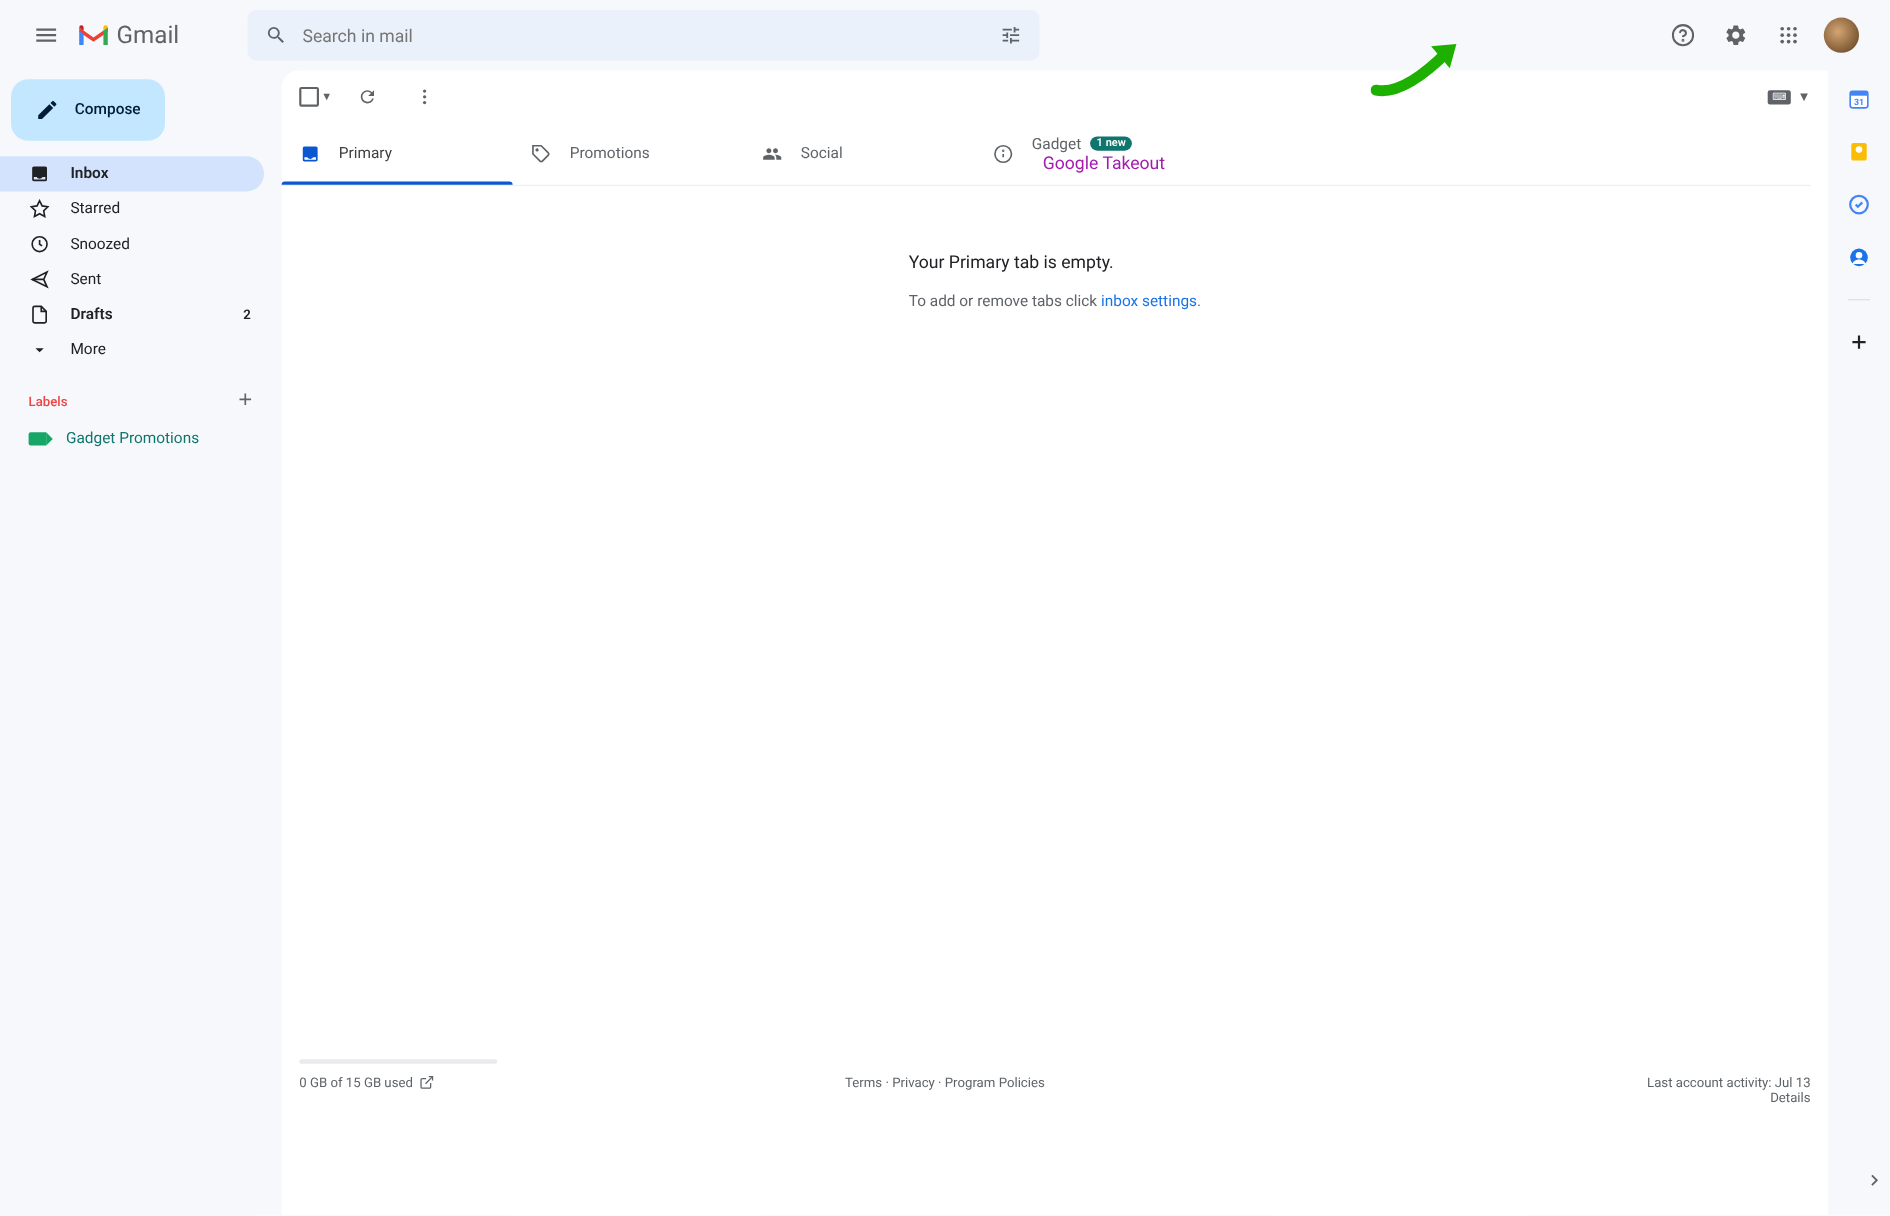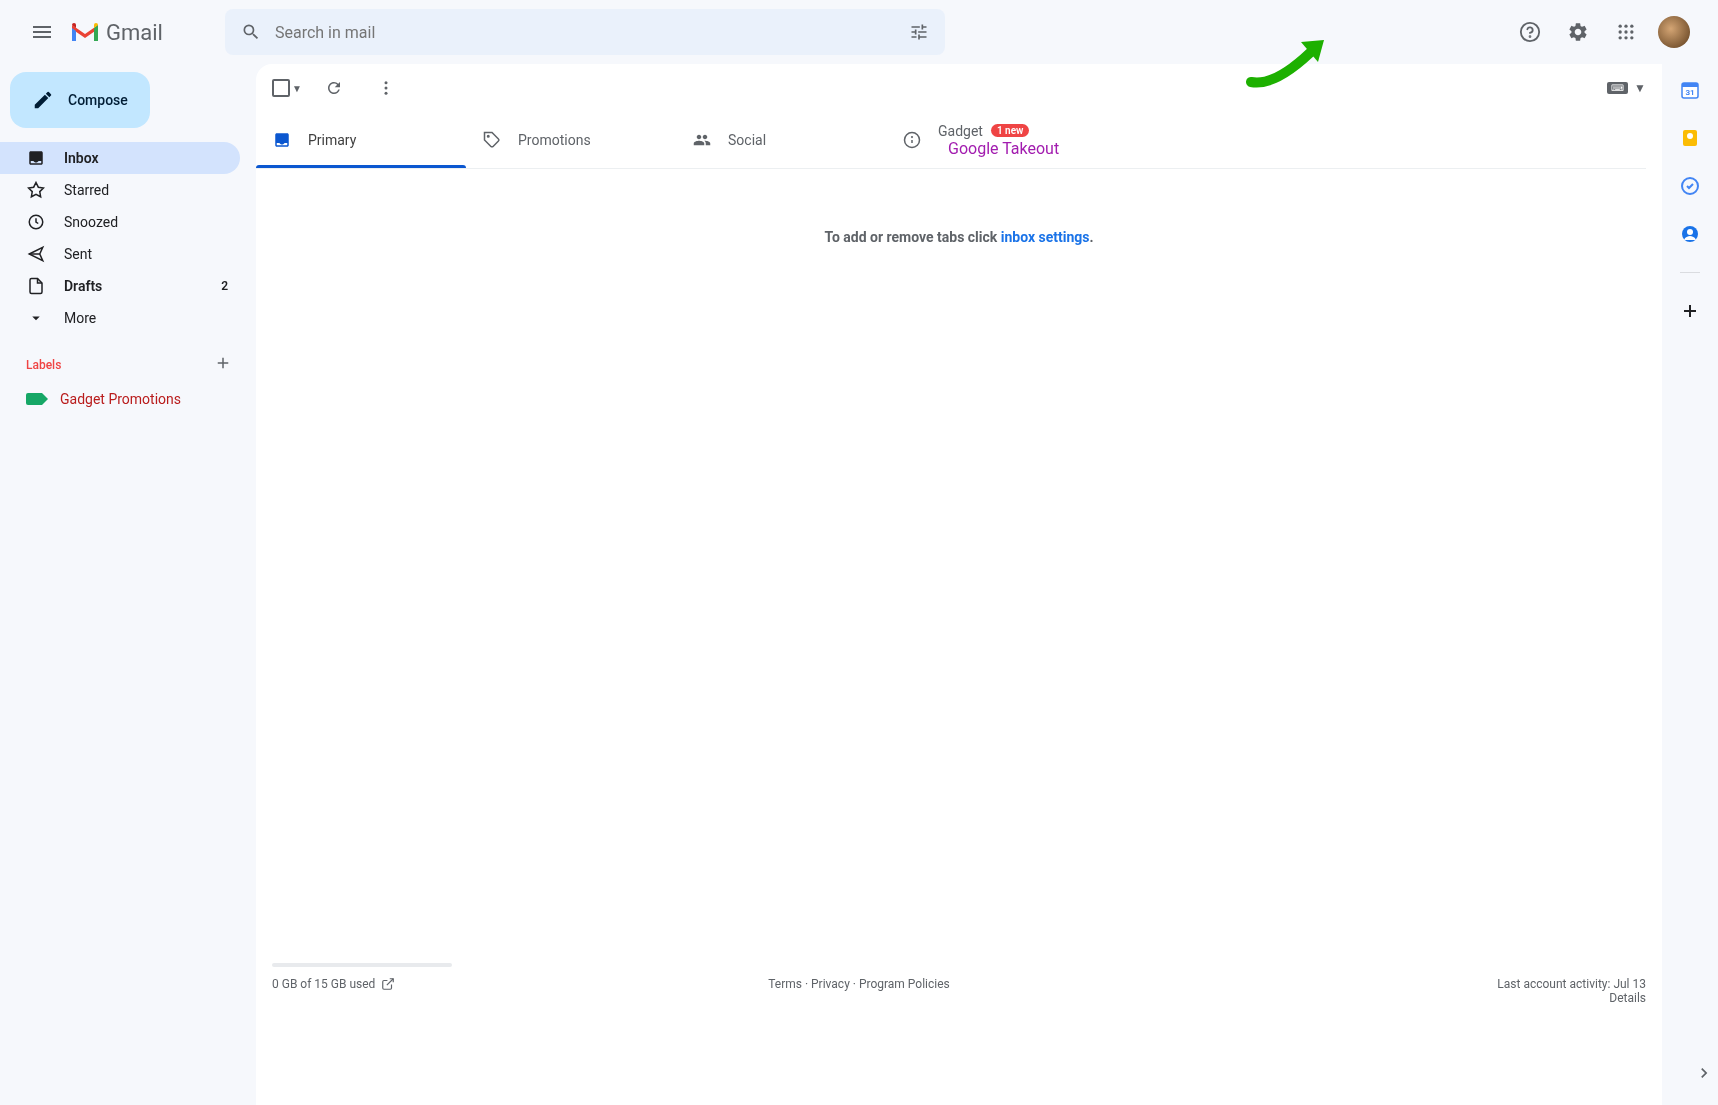--- a/index.html
+++ b/index.html
@@ -20,43 +20,43 @@
 .main-wrap { display: flex; height: calc(100% - 64px); }
 .sidebar { width: 256px; padding-top: 8px; }
 .compose-btn { margin: 0 0 14px 10px; padding: 0 22px; height: 56px; background: #c2e7ff; border: none; border-radius: 16px; display: inline-flex; align-items: center; gap: 14px; font-size: 14px; color: #001d35; cursor: pointer; font-weight: 500; }
 .nav-item { display: flex; align-items: center; height: 32px; padding: 0 12px 0 26px; border-radius: 0 16px 16px 0; cursor: pointer; color: #202124; font-size: 14px; margin-right: 16px; }
 .nav-item.active { background: #d3e3fd; font-weight: 600; }
 .nav-item .nav-icon { width: 20px; height: 20px; margin-right: 18px; fill: #202124; color: #202124; display: flex; align-items: center; justify-content: center; }
 .nav-item.bold { font-weight: 600; }
 .nav-count { margin-left: auto; font-size: 12px; }
 .labels-header { display: flex; align-items: center; justify-content: space-between; padding: 20px 24px 8px 26px; font-size: 12px; font-weight: 500; color: #ef4444; }
 .labels-header .plus-icon { cursor: pointer; color: #5f6368; }
-.label-item { display: flex; align-items: center; height: 32px; padding: 0 12px 0 26px; font-size: 14px; color: #b91c1c; cursor: pointer; }
+.label-item { display: flex; align-items: center; height: 32px; padding: 0 12px 0 26px; font-size: 14px; color: #0f766e; cursor: pointer; }
 .label-icon-box { width: 16px; height: 12px; background: #16a766; border-radius: 2px 0 0 2px; margin-right: 18px; position: relative; }
 .label-icon-box:after { content: ''; position: absolute; right: -6px; top: 0; border-left: 6px solid #16a766; border-top: 6px solid transparent; border-bottom: 6px solid transparent; }
 .content { flex: 1; background: #fff; border-radius: 16px 0 0 0; margin-right: 56px; display: flex; flex-direction: column; }
 .toolbar { display: flex; align-items: center; height: 48px; padding: 0 16px; }
 .chk-wrap { display: flex; align-items: center; gap: 2px; cursor: pointer; }
 .chk-box { width: 18px; height: 18px; border: 2px solid #5f6368; border-radius: 2px; }
 .chk-arrow { color: #5f6368; font-size: 10px; }
 .tool-icon { width: 40px; height: 40px; display: flex; align-items: center; justify-content: center; cursor: pointer; color: #5f6368; margin-left: 12px; }
 .toolbar-right { margin-left: auto; display: flex; align-items: center; gap: 6px; color: #5f6368; font-size: 12px; }
 .input-type { background: #5f6368; color: #fff; font-size: 9px; padding: 1px 4px; border-radius: 2px; }
 .tabs { display: flex; border-bottom: 1px solid #eceff1; margin-right: 16px; }
 .tab { display: flex; align-items: center; padding: 0 16px; height: 56px; min-width: 210px; cursor: pointer; color: #5f6368; font-size: 14px; gap: 16px; position: relative; }
 .tab.active { color: #404040; }
 .tab.active:after { content: ''; position: absolute; bottom: 0; left: 0; right: 0; height: 3px; background: #0b57d0; border-radius: 3px 3px 0 0; }
 .tab-icon { width: 20px; height: 20px; display: flex; align-items: center; justify-content: center; }
 .tab-content { display: flex; flex-direction: column; }
-.tab-badge { background: #ef4444; color: #fff; font-size: 10px; padding: 1px 6px; border-radius: 8px; margin-left: 8px; font-weight: 600; }
+.tab-badge { background: #0f766e; color: #fff; font-size: 10px; padding: 1px 6px; border-radius: 8px; margin-left: 8px; font-weight: 600; }
 .tab-sub { font-size: 16px; color: #a21caf; margin-left: 10px; }
 .empty-state { padding: 60px 0 0 0; text-align: left; max-width: 600px; margin: 0 auto; }
 .empty-title { font-size: 16px; color: #202124; margin-bottom: 18px; }
 .empty-sub { font-size: 14px; color: #5f6368; margin-bottom: 18px; }
-.empty-action { font-size: 14px; color: #5f6368; font-weight: bold; }
+.empty-action { font-size: 14px; color: #5f6368; }
 .empty-link { color: #1a73e8; cursor: pointer; }
 .footer { margin-top: auto; padding: 10px 16px 100px; }
 .storage-bar { width: 180px; height: 4px; background: #e8eaed; border-radius: 2px; margin-bottom: 10px; }
 .footer-row { display: flex; align-items: flex-start; font-size: 12px; color: #5f6368; }
 .storage-text { display: flex; align-items: center; gap: 6px; }
 .footer-center { position: absolute; left: 50%; transform: translateX(-50%); }
 .footer-center a { color: #5f6368; text-decoration: none; cursor: pointer; }
 .footer-right { margin-left: auto; text-align: right; }
 .footer-right a { color: #5f6368; text-decoration: none; cursor: pointer; display: block; }
 .right-panel { position: absolute; right: 0; top: 64px; width: 56px; bottom: 0; display: flex; flex-direction: column; align-items: center; padding-top: 16px; gap: 28px; }
@@ -264,20 +264,21 @@
           <div style="display:flex;align-items:center;">
             <span>Gadget</span>
             <span class="tab-badge">1 new</span>
           </div>
           <span class="tab-sub">Google Takeout</span>
         </div>
       </div>
     </div>
 
     <div class="empty-state">
+      <div class="empty-title">Your Primary tab is empty.</div>
       <div class="empty-action">
         <span>To add or remove tabs click </span><span class="empty-link">inbox settings</span>.
       </div>
     </div>
 
     <div class="footer">
       <div class="storage-bar"></div>
       <div class="footer-row">
         <div class="storage-text">
           <span>0 GB of 15 GB used</span>

